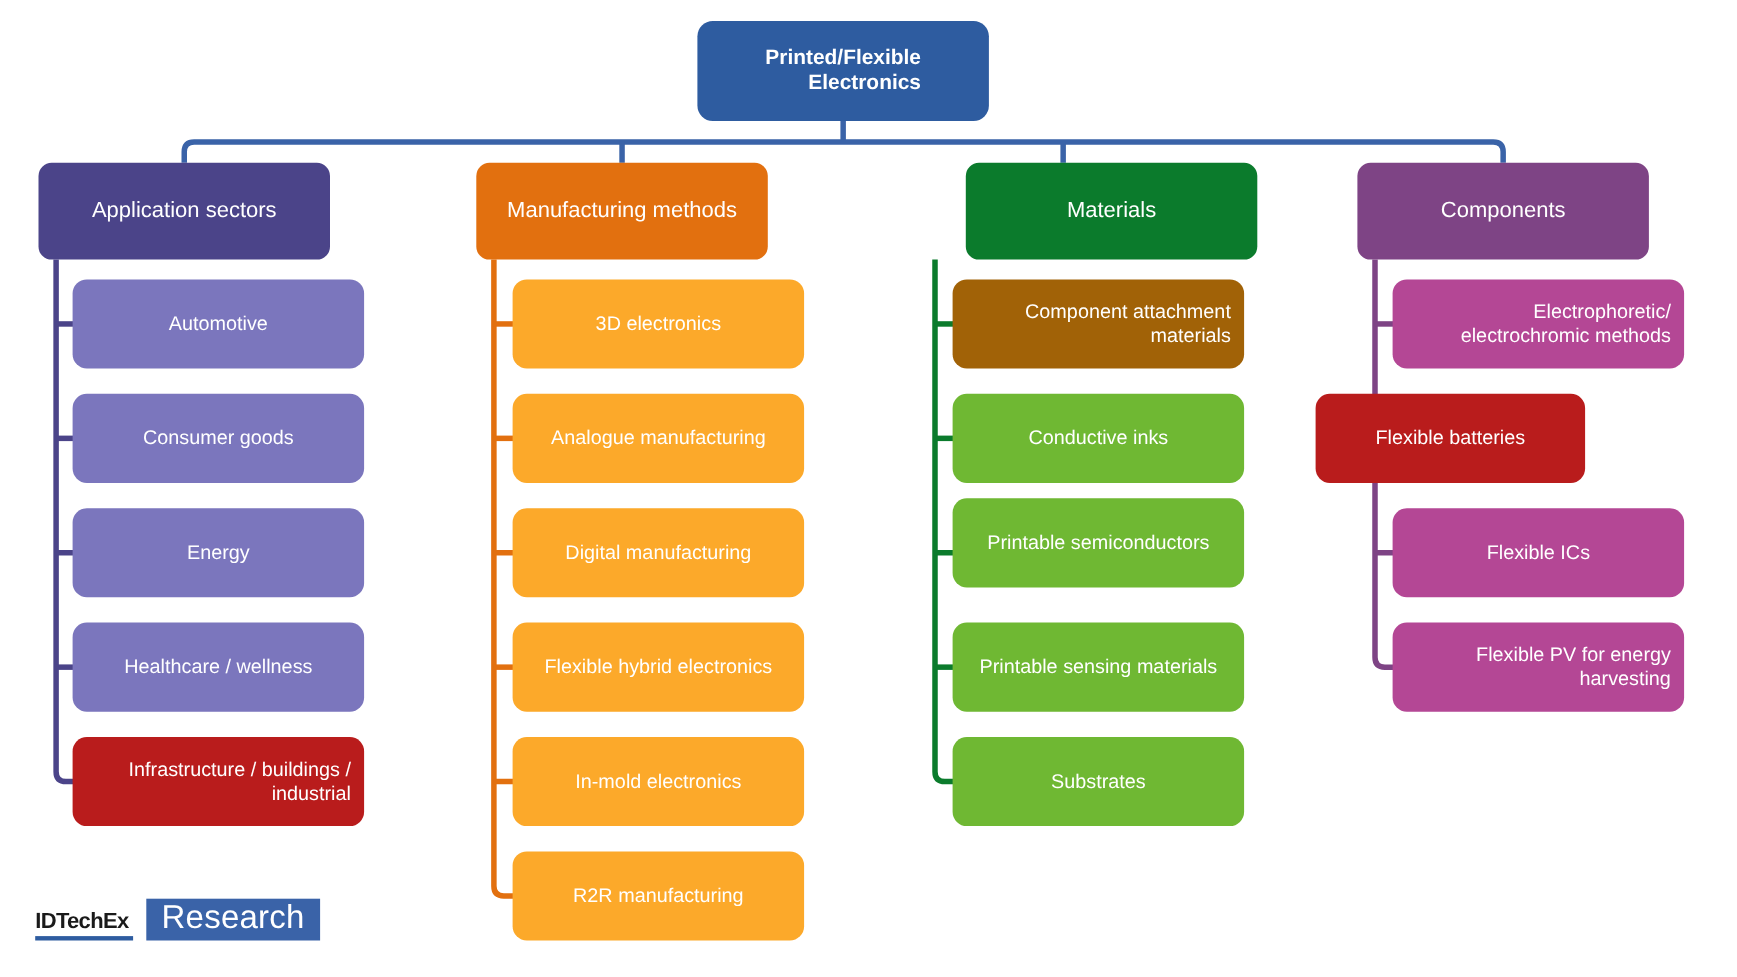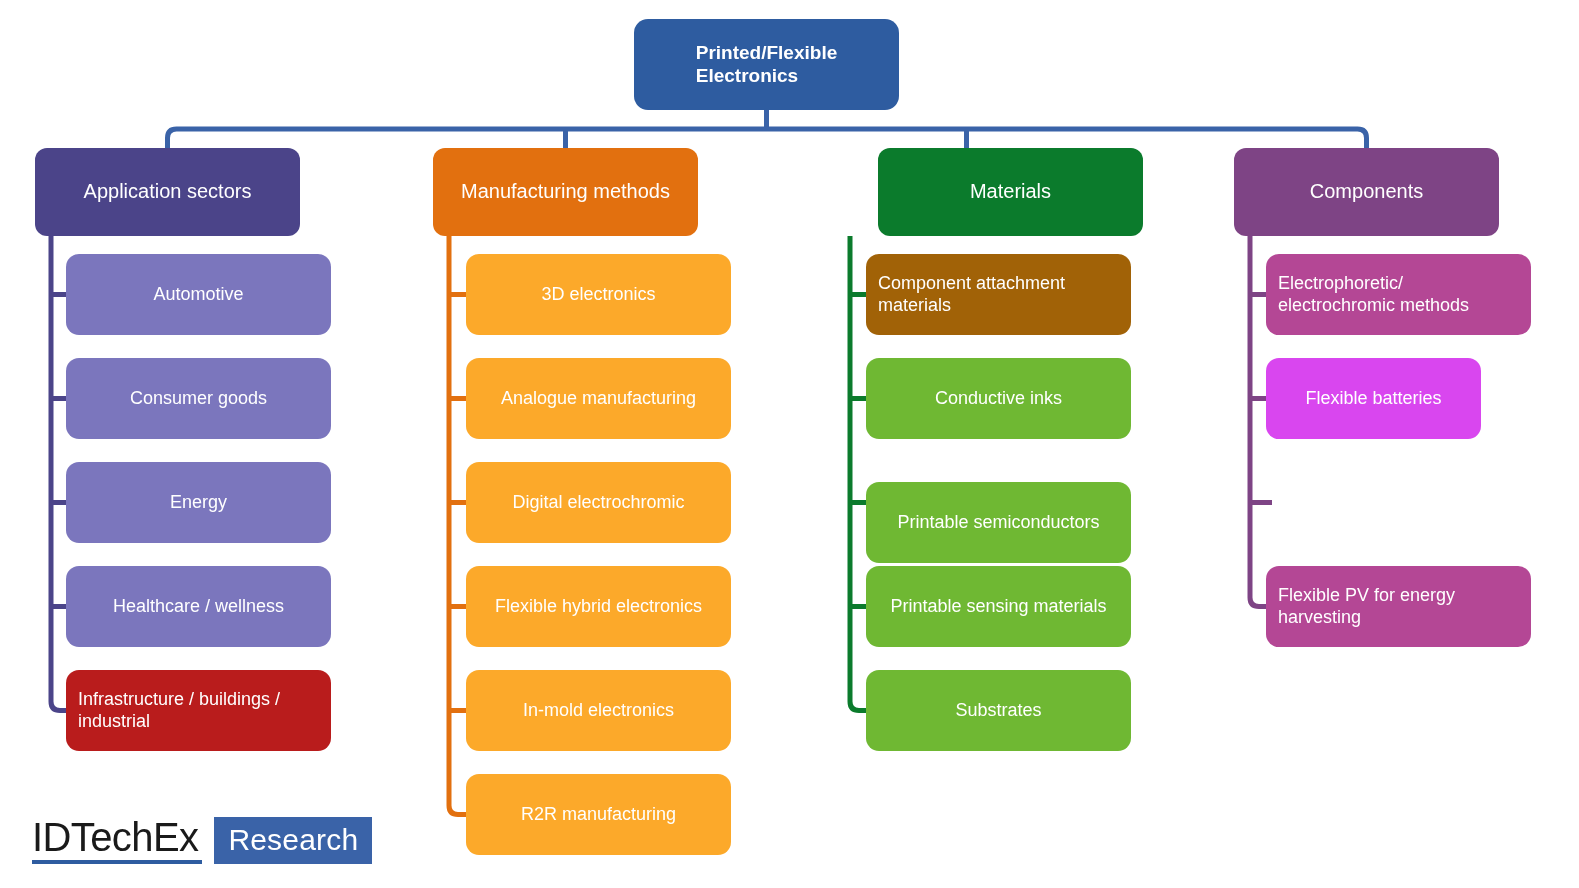--- a/index.html
+++ b/index.html
@@ -25,21 +25,21 @@
     width: 1579px;
     height: 888px;
     pointer-events: none;
   }
   .node {
     position: absolute;
     box-sizing: border-box;
     display: flex;
     align-items: center;
     justify-content: center;
-    text-align: left;
+    text-align: right;
     color: #ffffff;
     border-radius: 12px;
     padding: 4px 12px;
     line-height: 1.17;
     z-index: 2;
   }
   .node.root {
     border-radius: 14px;
     font-weight: bold;
     font-size: 19px;
@@ -61,22 +61,22 @@
     display: flex;
     align-items: stretch;
     z-index: 3;
   }
   #logo-mark {
     display: flex;
     flex-direction: column;
     justify-content: flex-end;
   }
   #logo-word {
-    font-size: 40px;
-    font-weight: normal;
+    font-size: 20px;
+    font-weight: bold;
     color: #1a1a1a;
     letter-spacing: -0.6px;
     line-height: 1;
     padding: 0 4px 3px 0;
   }
   #logo-rule {
     height: 4px;
     background: #2E5CA0;
     width: 100%;
   }
@@ -125,33 +125,34 @@
 <div class="node root" style="background: rgb(46, 92, 160); left: 634px; top: 19px; width: 265px; height: 91px;">Printed/Flexible<br>Electronics</div>
     <div class="node header" style="background: rgb(75, 68, 137); left: 35px; top: 148px; width: 265px; height: 88px;">Application sectors</div>
     <div class="node child" style="background: rgb(123, 118, 189); left: 66px; top: 254px; width: 265px; height: 81px;">Automotive</div>
     <div class="node child" style="background: rgb(123, 118, 189); left: 66px; top: 358px; width: 265px; height: 81px;">Consumer goods</div>
     <div class="node child" style="background: rgb(123, 118, 189); left: 66px; top: 462px; width: 265px; height: 81px;">Energy</div>
     <div class="node child" style="background: rgb(123, 118, 189); left: 66px; top: 566px; width: 265px; height: 81px;">Healthcare / wellness</div>
     <div class="node child" style="background: #b91c1c; left: 66px; top: 670px; width: 265px; height: 81px;">Infrastructure / buildings / industrial</div>
     <div class="node header" style="background: rgb(226, 112, 15); left: 433px; top: 148px; width: 265px; height: 88px;">Manufacturing methods</div>
     <div class="node child" style="background: rgb(252, 169, 42); left: 466px; top: 254px; width: 265px; height: 81px;">3D electronics</div>
     <div class="node child" style="background: rgb(252, 169, 42); left: 466px; top: 358px; width: 265px; height: 81px;">Analogue manufacturing</div>
-    <div class="node child" style="background: rgb(252, 169, 42); left: 466px; top: 462px; width: 265px; height: 81px;">Digital electrochromic</div>
+    <div class="node child" style="background: rgb(252, 169, 42); left: 466px; top: 462px; width: 265px; height: 81px;">Digital manufacturing</div>
     <div class="node child" style="background: rgb(252, 169, 42); left: 466px; top: 566px; width: 265px; height: 81px;">Flexible hybrid electronics</div>
     <div class="node child" style="background: rgb(252, 169, 42); left: 466px; top: 670px; width: 265px; height: 81px;">In-mold electronics</div>
     <div class="node child" style="background: rgb(252, 169, 42); left: 466px; top: 774px; width: 265px; height: 81px;">R2R manufacturing</div>
     <div class="node header" style="background: rgb(11, 123, 44); left: 834px; top: 148px; width: 265px; height: 88px; margin-left: 44px;">Materials</div>
     <div class="node child" style="background: #a16207; left: 866px; top: 254px; width: 265px; height: 81px;">Component attachment materials</div>
     <div class="node child" style="background: rgb(111, 184, 51); left: 866px; top: 358px; width: 265px; height: 81px;">Conductive inks</div>
-    <div class="node child" style="background: rgb(111, 184, 51); left: 866px; top: 482px; width: 265px; height: 81px;">Printable semiconductors</div>
+    <div class="node child" style="background: rgb(111, 184, 51); left: 866px; top: 453px; width: 265px; height: 81px;">Printable semiconductors</div>
     <div class="node child" style="background: rgb(111, 184, 51); left: 866px; top: 566px; width: 265px; height: 81px;">Printable sensing materials</div>
     <div class="node child" style="background: rgb(111, 184, 51); left: 866px; top: 670px; width: 265px; height: 81px;">Substrates</div>
     <div class="node header" style="background: rgb(126, 68, 133); left: 1234px; top: 148px; width: 265px; height: 88px;">Components</div>
     <div class="node child" style="background: rgb(180, 71, 149); left: 1266px; top: 254px; width: 265px; height: 81px;">Electrophoretic/ electrochromic methods</div>
-    <div class="node child" style="background: #d946ef; left: 1266px; top: 358px; width: 215px; height: 81px;">Flexible batteries</div>
+    <div class="node child" style="background: #b91c1c; left: 1196px; top: 358px; width: 245px; height: 81px;">Flexible batteries</div>
+    <div class="node child" style="background: rgb(180, 71, 149); left: 1266px; top: 462px; width: 265px; height: 81px;">Flexible ICs</div>
     <div class="node child" style="background: rgb(180, 71, 149); left: 1266px; top: 566px; width: 265px; height: 81px;">Flexible PV for energy harvesting</div>
   </div>
 
 <div id="logo">
   <div id="logo-mark">
     <div id="logo-word">IDTechEx</div>
     <div id="logo-rule"></div>
   </div>
   <div id="logo-badge">Research</div>
 </div>

